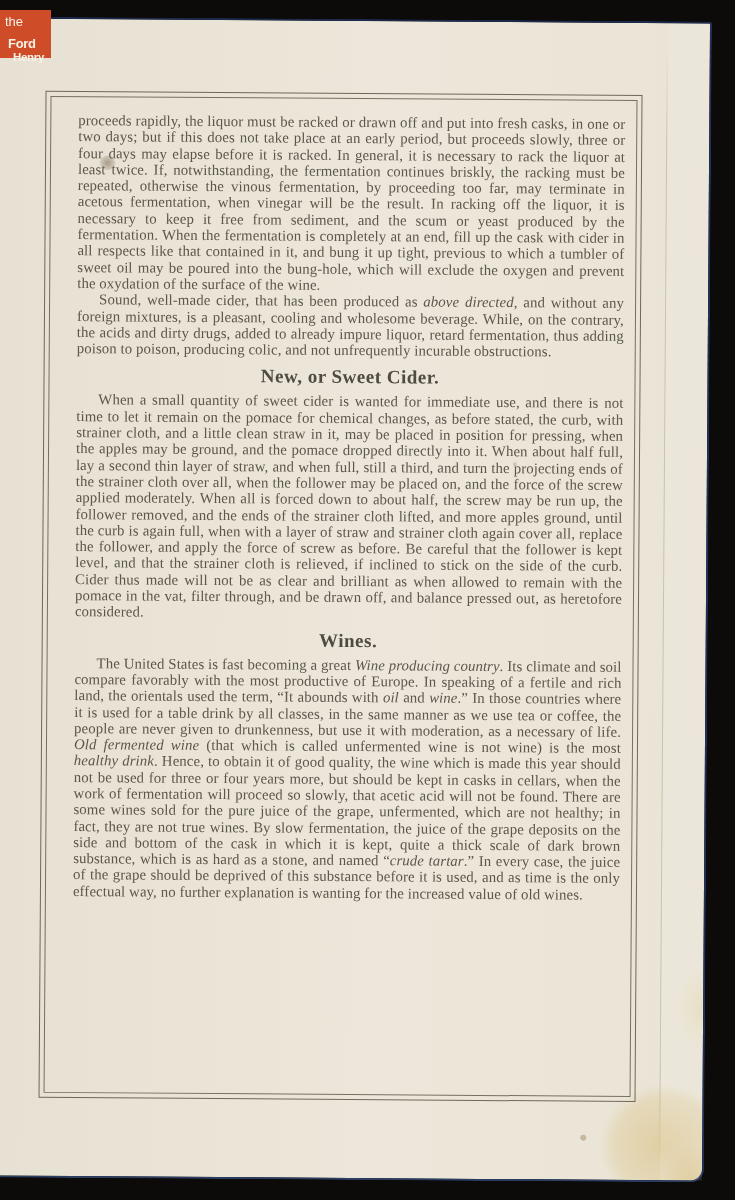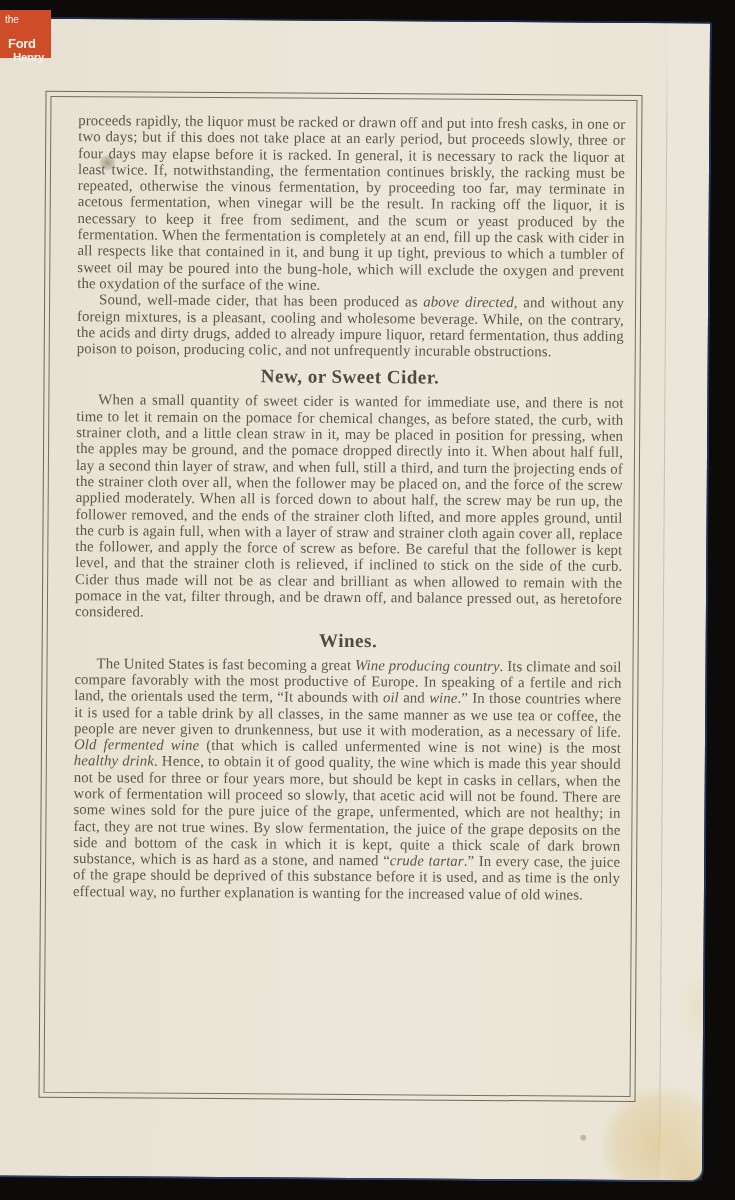--- a/index.html
+++ b/index.html
@@ -74,21 +74,21 @@
   }
   i{font-style:italic;}
   
   .logo{
     position:absolute;left:0;top:10px;width:51px;height:48px;
     background:#cf4c28;
     color:#f7f2e6;
     font-family:"Liberation Sans", sans-serif;
     z-index:10;
   }
-  .logo .the{position:absolute;left:5px;top:4px;font-size:10px;font-weight:normal;}
+  .logo .the{position:absolute;left:5px;top:4px;font-size:13px;font-weight:normal;}
   .logo .henry{position:absolute;left:13px;top:13px;font-size:11.5px;font-weight:bold;letter-spacing:-0.3px;margin-top:28px;}
   .logo .ford{position:absolute;left:8px;top:26px;font-size:13px;font-weight:bold;letter-spacing:-0.3px;}
 </style>
 </head>
 <body>
 
 <div class="page">
   <div class="right-band"></div>
   <div class="crease"></div>
   <div class="ink-spot"></div>

